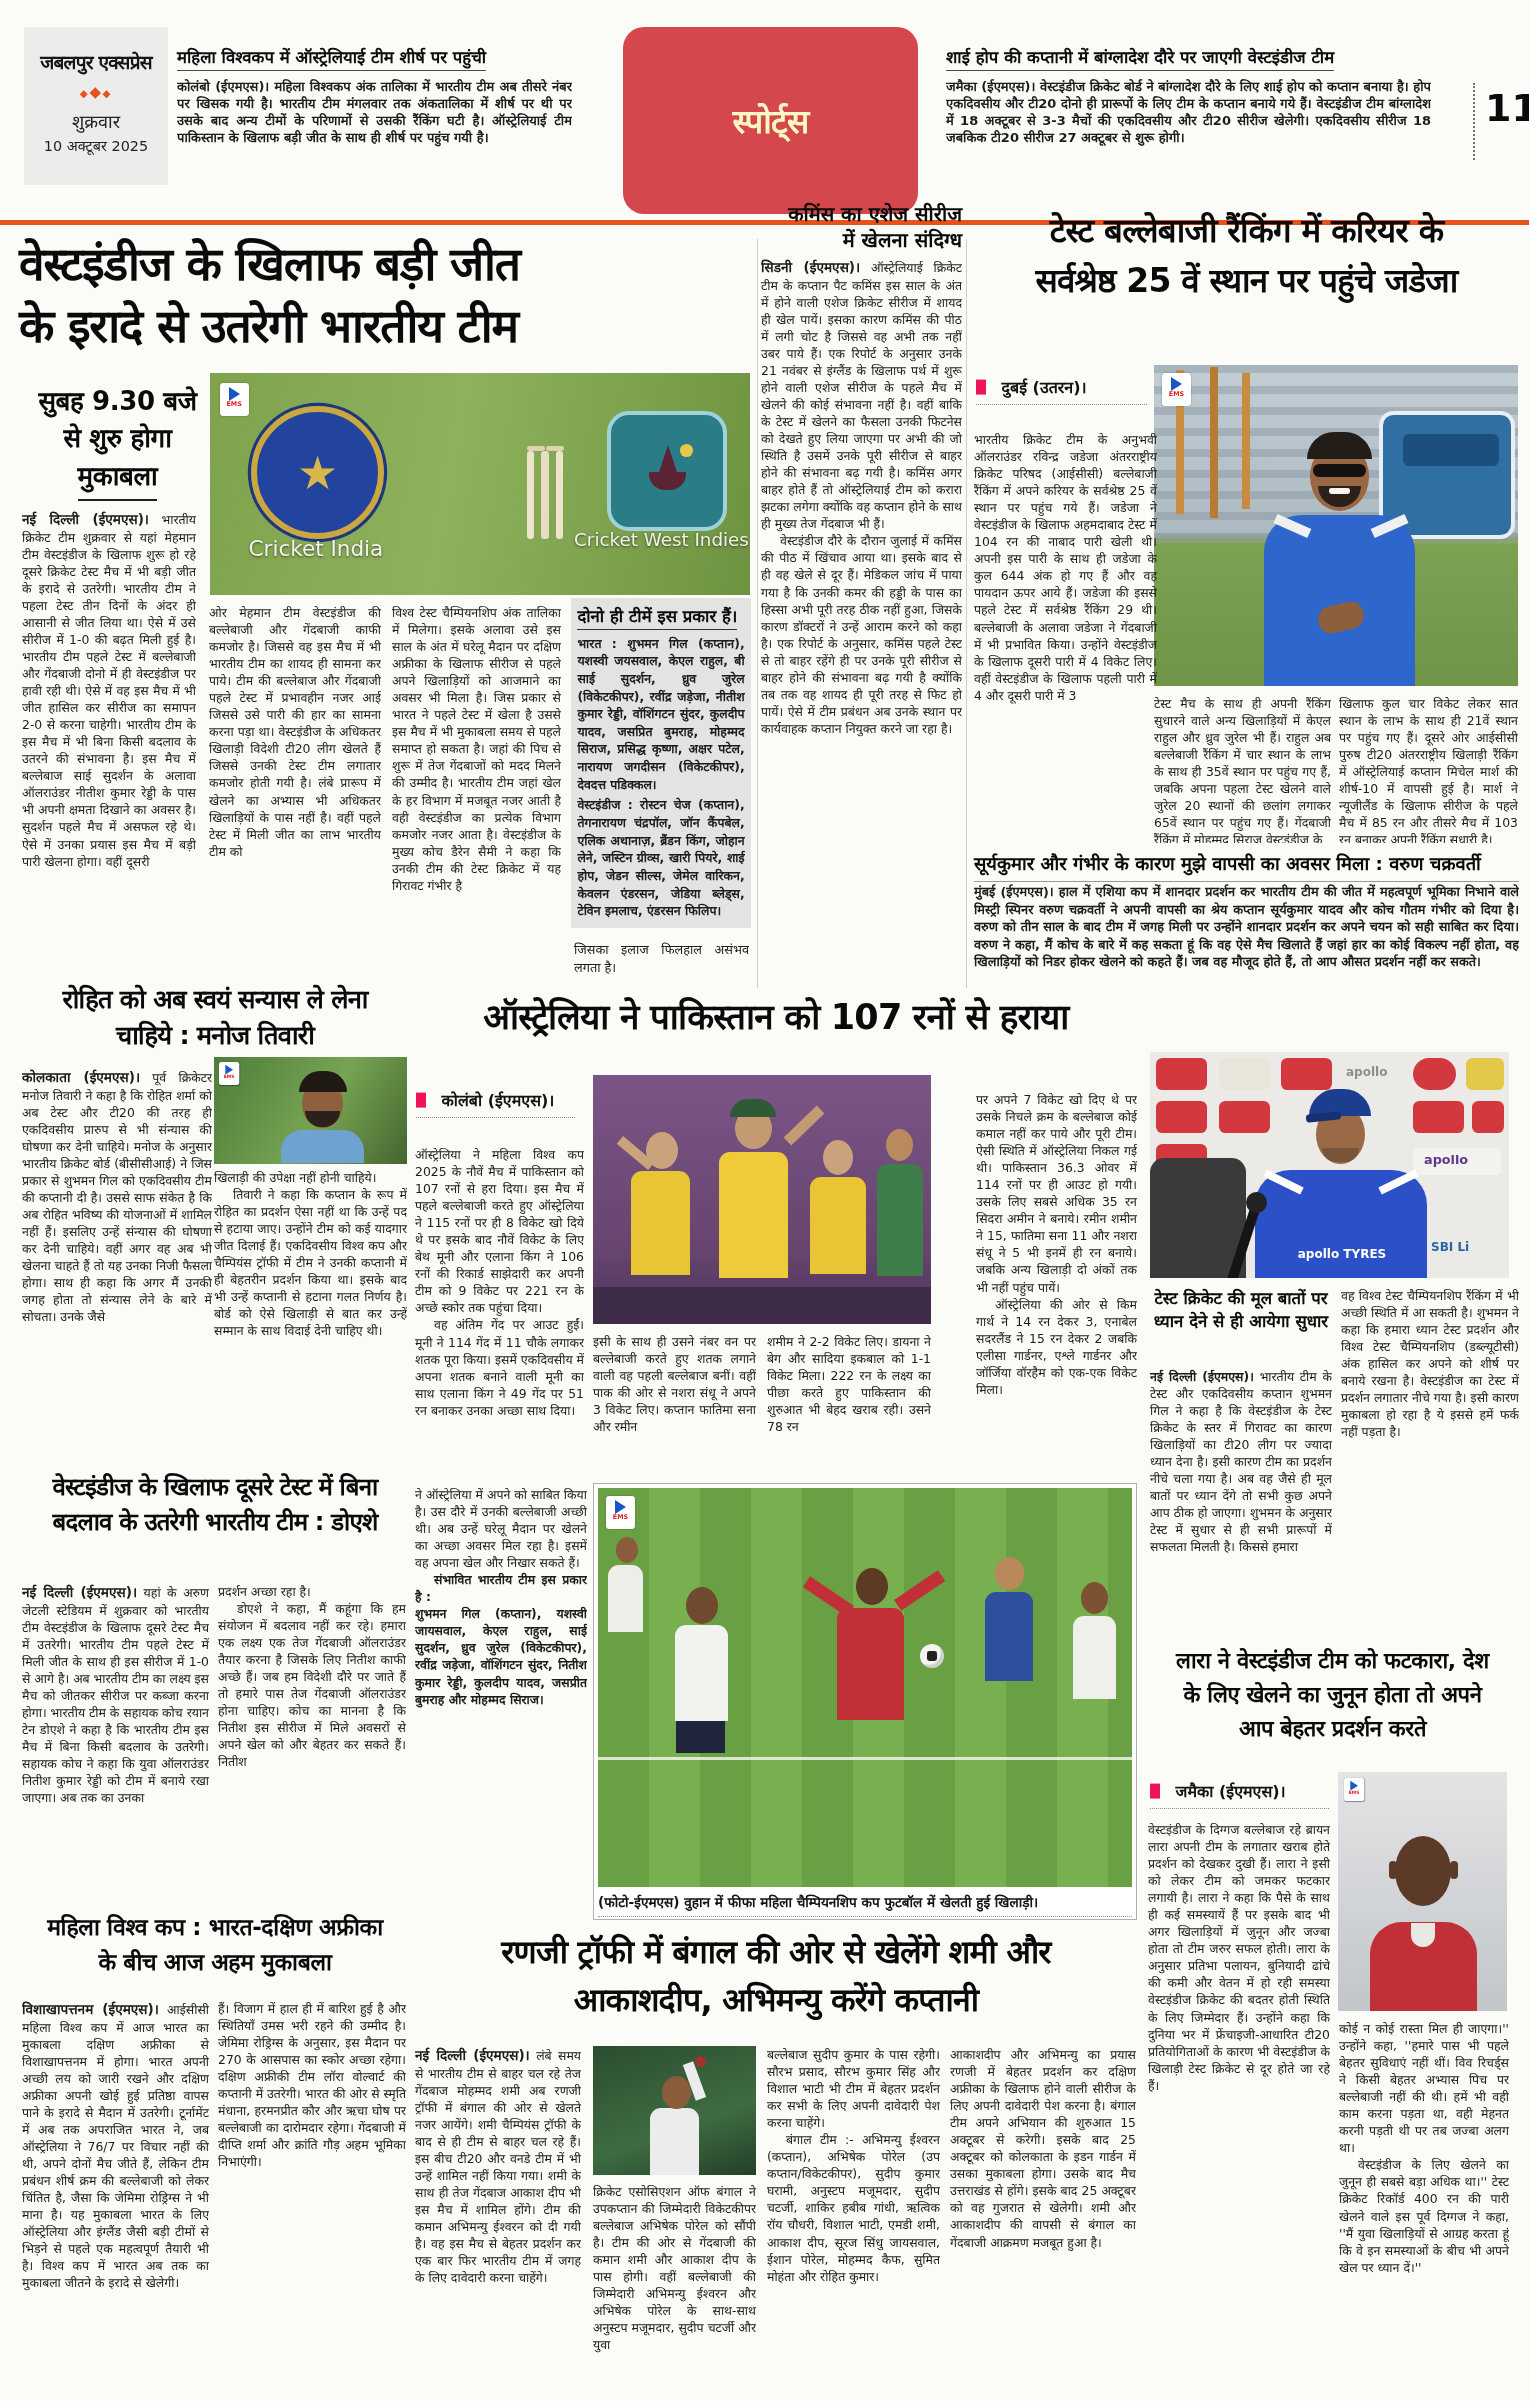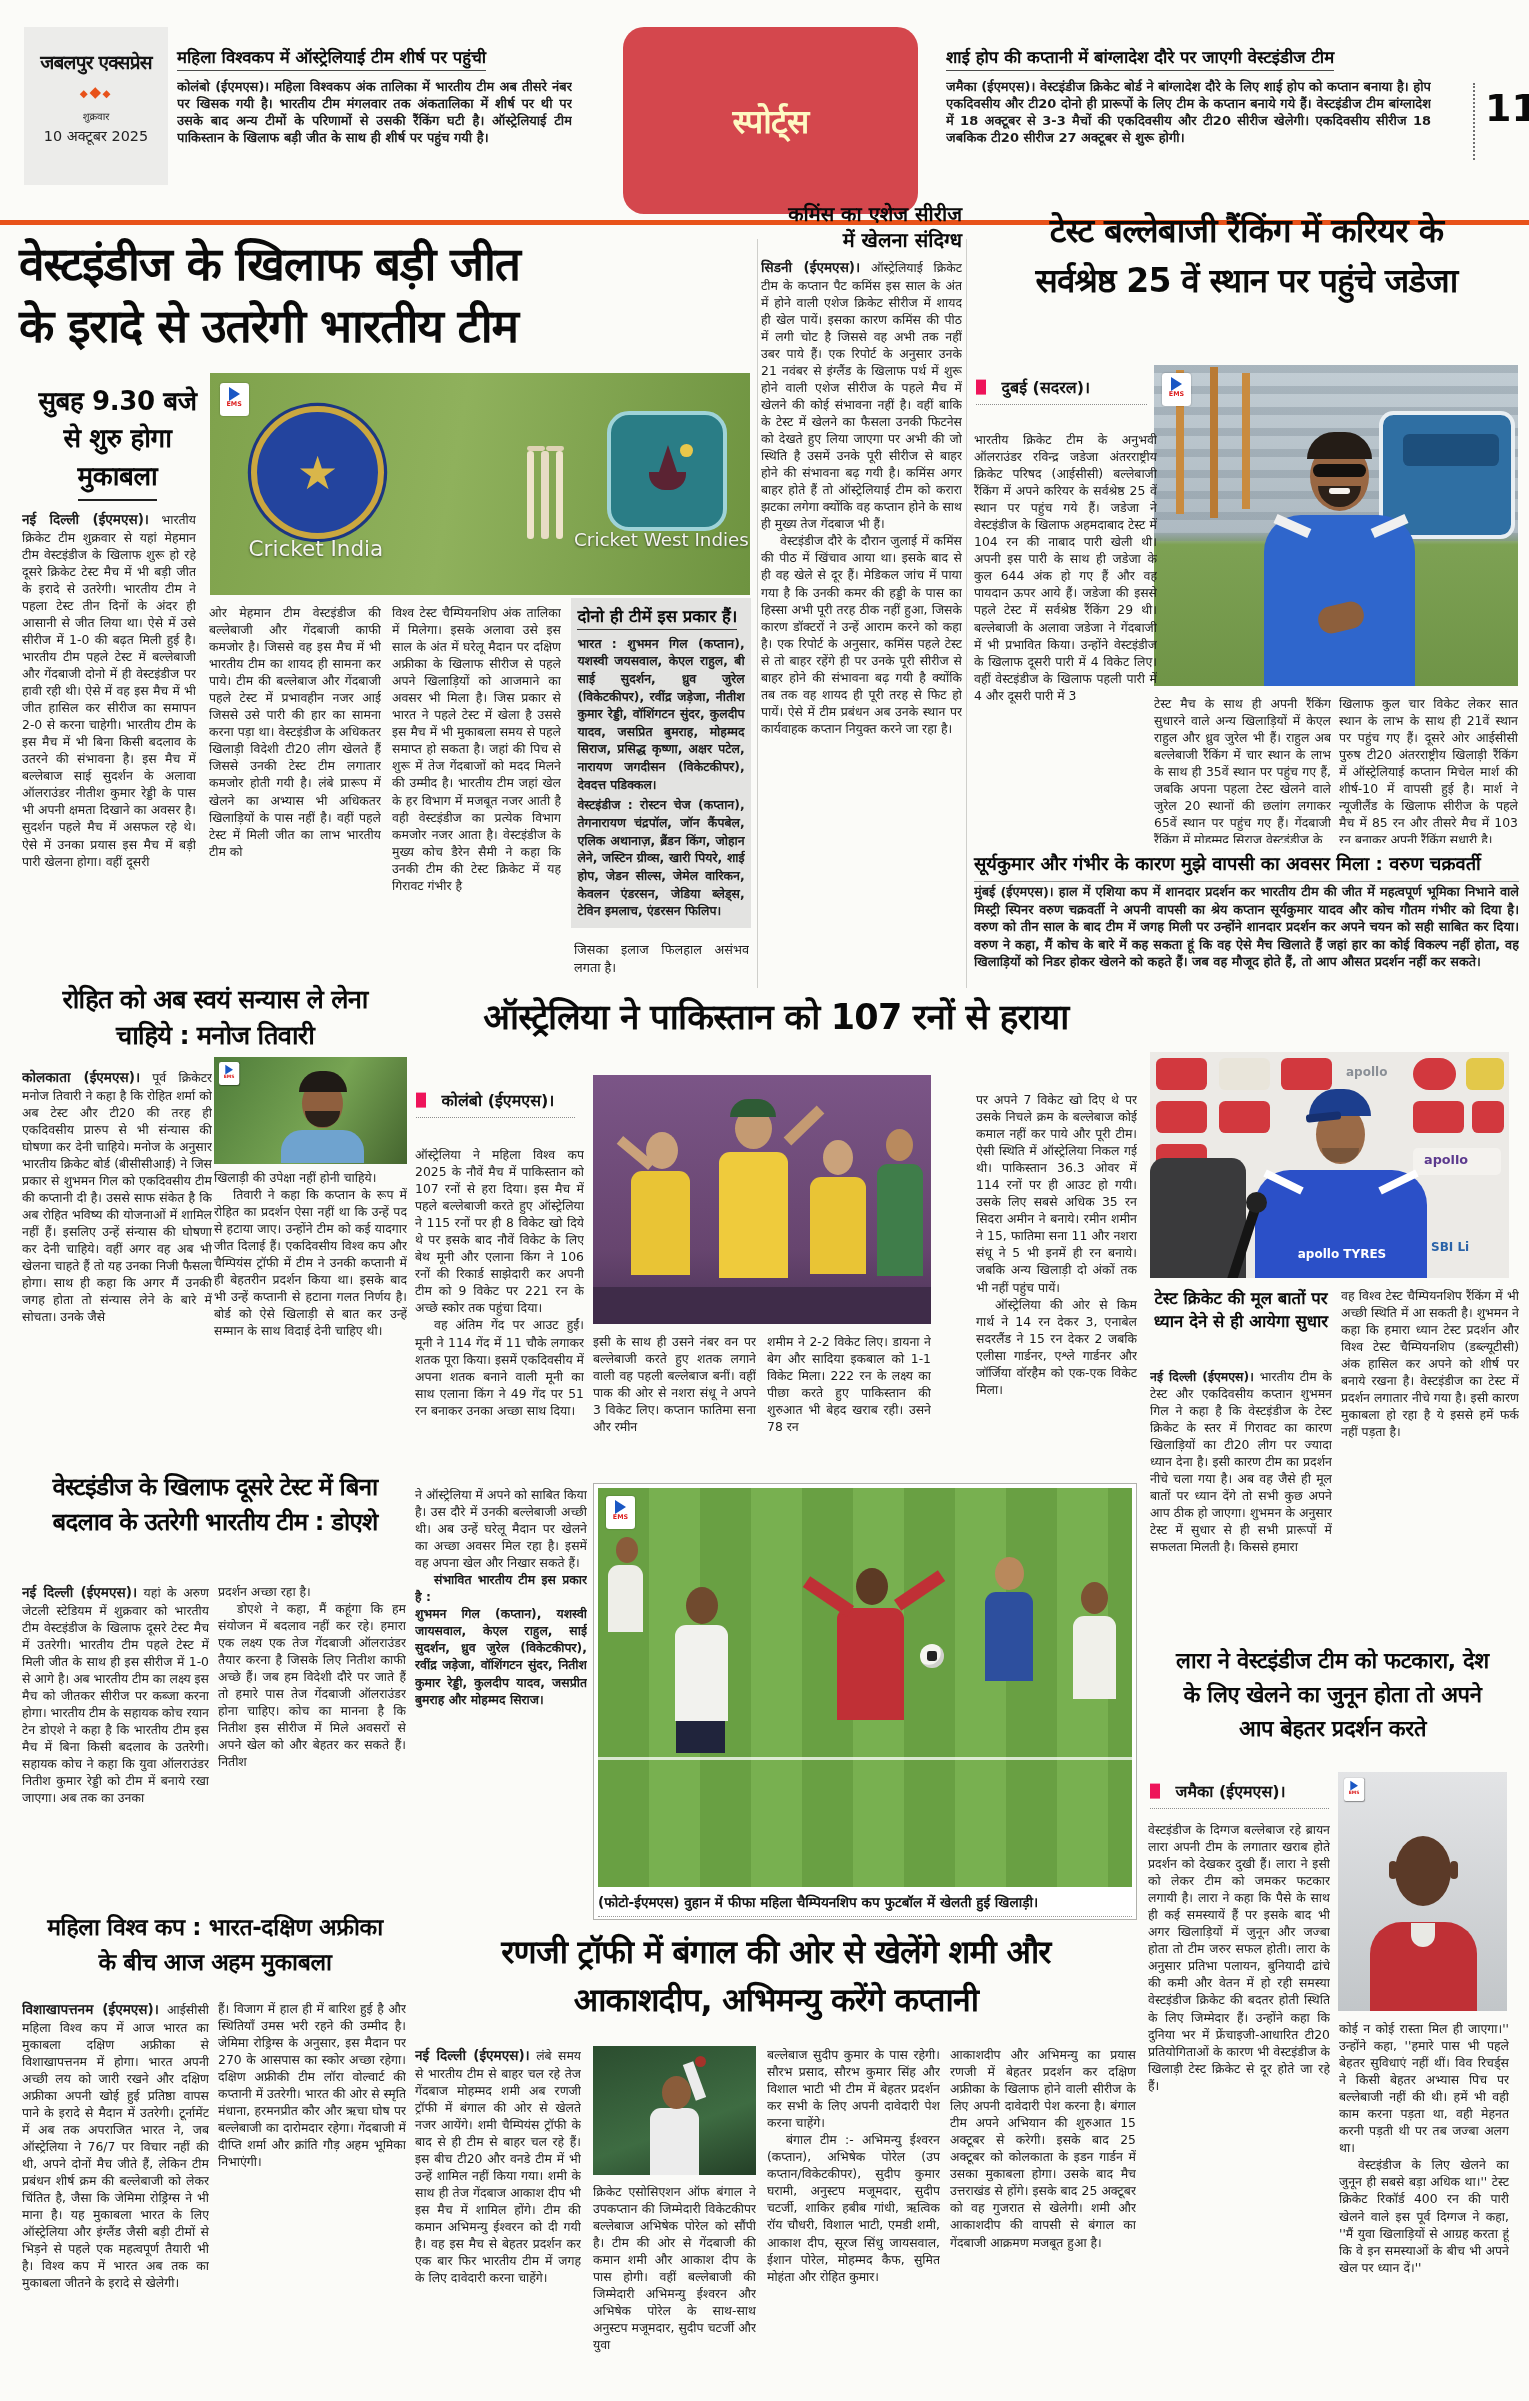--- a/index.html
+++ b/index.html
@@ -22,21 +22,21 @@
   .fig-torso{position:absolute;border-radius:11px 11px 0 0;}
 </style>
 </head>
 <body>
 
 <div id="page">
 
   <div class="box" style="left:24px;top:27px;width:144px;height:158px;background:#ececea;text-align:center;">
     <div style="font-weight:700;font-size:19px;letter-spacing:-0.8px;margin-top:22px;color:#161616;">जबलपुर एक्सप्रेस</div>
     <div style="color:#e8521a;font-size:10.4px;margin-top:8px;letter-spacing:1.6px;">◆<span style="font-size:15px;">◆</span>◆</div>
-    <div style="font-size:10px;margin-top:8px;color:#222;">शुक्रवार</div>
+    <div style="font-size:18px;margin-top:8px;color:#222;">शुक्रवार</div>
     <div style="font-size:14.4px;margin-top:3.2px;color:#222;">10 अक्टूबर 2025</div>
   </div>
 
   <div class="box" style="left:177px;top:45px;width:395px;">
     <div style="display:inline-block;font-weight:700;font-size:16.7px;border-bottom:1.6px solid #4a4a4a;padding-bottom:2.4px;color:#0d0d0d;">महिला विश्वकप में ऑस्ट्रेलियाई टीम शीर्ष पर पहुंची</div>
     <div class="j" style="margin-top:6.4px;font-weight:700;font-size:13px;line-height:1.32;height:89px;color:#1d1d1d;">कोलंबो (ईएमएस)। महिला विश्वकप अंक तालिका में भारतीय टीम अब तीसरे नंबर पर खिसक गयी है। भारतीय टीम मंगलवार तक अंकतालिका में शीर्ष पर थी पर उसके बाद अन्य टीमों के परिणामों से उसकी रैंकिंग घटी है। ऑस्ट्रेलियाई टीम पाकिस्तान के खिलाफ बड़ी जीत के साथ ही शीर्ष पर पहुंच गयी है।</div>
   </div>
 
   <div class="box" style="left:623px;top:27px;width:295px;height:187px;background:#d4474d;border-radius:21px;display:flex;align-items:center;justify-content:center;">
     <div style="color:#fef9c3;font-weight:700;font-size:33px;letter-spacing:-0.8px;">स्पोर्ट्स</div>
@@ -119,21 +119,21 @@
       <span>ऑस्ट्रेलियाई क्रिकेट टीम के कप्तान पैट कमिंस इस साल के अंत में होने वाली एशेज क्रिकेट सीरीज में शायद ही खेल पायें। इसका कारण कमिंस की पीठ में लगी चोट है जिससे वह अभी तक नहीं उबर पाये हैं। एक रिपोर्ट के अनुसार उनके 21 नवंबर से इंग्लैंड के खिलाफ पर्थ में शुरू होने वाली एशेज सीरीज के पहले मैच में खेलने की कोई संभावना नहीं है। वहीं बाकि के टेस्ट में खेलने का फैसला उनकी फिटनेस को देखते हुए लिया जाएगा पर अभी की जो स्थिति है उसमें उनके पूरी सीरीज से बाहर होने की संभावना बढ़ गयी है। कमिंस अगर बाहर होते हैं तो ऑस्ट्रेलियाई टीम को करारा झटका लगेगा क्योंकि वह कप्तान होने के साथ ही मुख्य तेज गेंदबाज भी हैं।</span></div>
     <div class="p2">वेस्टइंडीज दौरे के दौरान जुलाई में कमिंस की पीठ में खिंचाव आया था। इसके बाद से ही वह खेले से दूर हैं। मेडिकल जांच में पाया गया है कि उनकी कमर की हड्डी के पास का हिस्सा अभी पूरी तरह ठीक नहीं हुआ, जिसके कारण डॉक्टरों ने उन्हें आराम करने को कहा है। एक रिपोर्ट के अनुसार, कमिंस पहले टेस्ट से तो बाहर रहेंगे ही पर उनके पूरी सीरीज से बाहर होने की संभावना बढ़ गयी है क्योंकि तब तक वह शायद ही पूरी तरह से फिट हो पायें। ऐसे में टीम प्रबंधन अब उनके स्थान पर कार्यवाहक कप्तान नियुक्त करने जा रहा है।</div>
   </div>
 
   <div class="hlwrap" style="left:974px;top:206px;width:545px;text-align:center;font-size:33px;line-height:1.5;letter-spacing:-0.8px;">
     <div style="white-space:nowrap;">टेस्ट बल्लेबाजी रैंकिंग में करियर के</div>
     <div style="white-space:nowrap;">सर्वश्रेष्ठ 25 वें स्थान पर पहुंचे जडेजा</div>
   </div>
   <div class="byline dotted" style="left:976px;top:376px;width:171px;">
     <span class="sq"></span>
-    <span>दुबई (सदरल)।</span>
+    <span>दुबई (उतरन)।</span>
   </div>
 
   <div class="photo" style="left:1154px;top:365px;width:364px;height:321px;background:linear-gradient(180deg,#c2cdd4 0%,#aebac2 52%,#7da153 56%,#6f9447 100%);">
     <div style="position:absolute;left:0;top:0;width:100%;height:55%;background:repeating-linear-gradient(180deg,rgba(120,135,146,.35) 0 8px,rgba(255,255,255,0) 8px 21px);"></div>
     <div style="position:absolute;left:22px;top:4.8px;width:8px;height:144px;background:#c98b3f;"></div>
     <div style="position:absolute;left:56px;top:1.6px;width:8px;height:151px;background:#b97a34;"></div>
     <div style="position:absolute;left:88px;top:8px;width:8px;height:136px;background:#c98b3f;"></div>
     <div style="position:absolute;right:3.2px;top:46px;width:128px;height:120px;background:#2f6fa3;border:4.8px solid #e8eef2;border-radius:14.4px;"></div>
     <div style="position:absolute;right:19px;top:69px;width:96px;height:32px;background:#1d4f7c;border-radius:6.4px;"></div>
     <div class="ems" style="left:8px;top:8px;">

